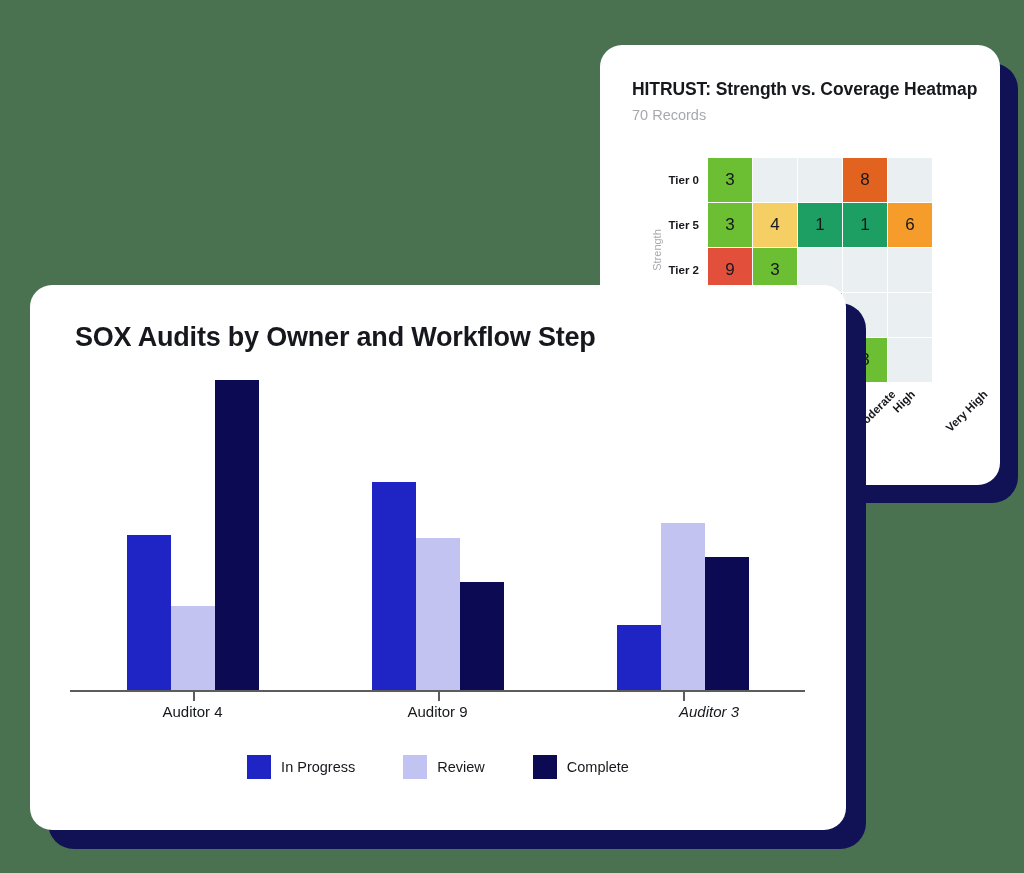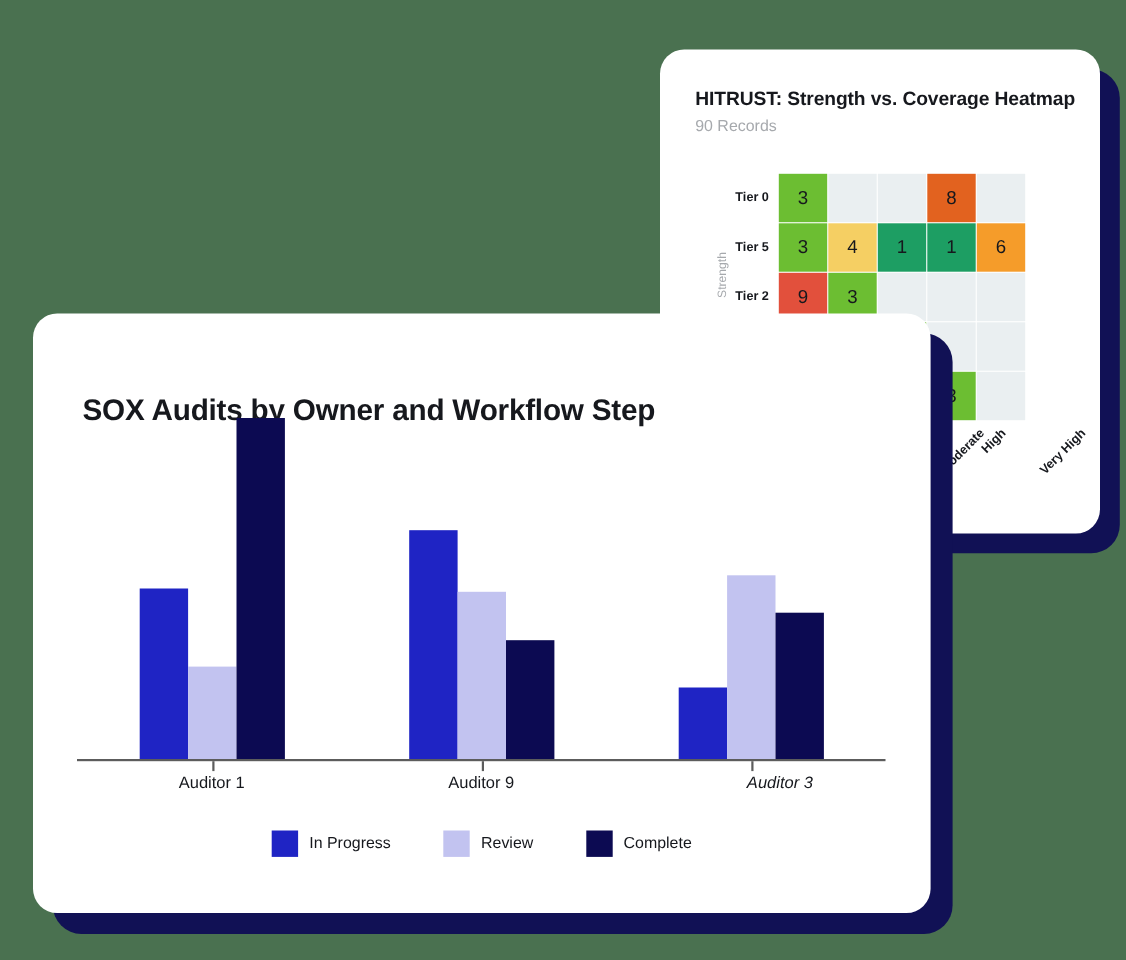--- a/index.html
+++ b/index.html
@@ -24,21 +24,21 @@
     border-radius:22px;
   }
 
   
   #bar-backing { left:48px; top:303px; width:818px; height:546px; }
   #bar-card    { left:30px; top:285px; width:816px; height:545px; }
 
   .bar-title {
     position:absolute; left:45px; top:37px;
     font-size:27px; font-weight:bold; color:#16181d;
-    letter-spacing:-0.2px; white-space:nowrap;margin-top:36px;
+    letter-spacing:-0.2px; white-space:nowrap;
   }
 
   .plot { position:absolute; left:40px; top:95px; width:735px; height:312px; }
   .axis-line {
     position:absolute; left:0; bottom:0; width:735px; height:2px;
     background:#5c5c5c;
   }
   .group {
     position:absolute; bottom:2px; height:310px;
     display:flex; align-items:flex-end; justify-content:center; gap:0px;
@@ -114,21 +114,21 @@
   }
 </style>
 </head>
 <body>
 
 <div class="stage">
 
   <div class="backing" id="heat-backing"></div>
   <div class="card" id="heat-card">
     <div class="heat-title">HITRUST: Strength vs. Coverage Heatmap</div>
-    <div class="heat-sub">90 Records</div>
+    <div class="heat-sub">70 Records</div>
 
     <div class="heat-wrap">
       <div class="y-axis-title">Strength</div>
       <div id="heat-row-labels">
           <div class="row-label" style="top: 0px;">Tier 0</div>
           <div class="row-label" style="top: 45px;">Tier 5</div>
           <div class="row-label" style="top: 90px;">Tier 2</div>
           <div class="row-label" style="top: 135px;">Tier 3</div>
           <div class="row-label" style="top: 180px;">Tier 4</div>
         </div>
@@ -189,21 +189,21 @@
         </div>
         <div class="tick" style="left: 367.5px;"></div>
         <div class="group" style="left: 546.5px; width: 132px;">
           <div class="bar" style="height: 65.1px; background: rgb(31, 36, 196);"></div>
           <div class="bar" style="height: 167.4px; background: rgb(194, 195, 240);"></div>
           <div class="bar" style="height: 133.3px; background: rgb(12, 10, 82);"></div>
         </div>
         <div class="tick" style="left: 612.5px;"></div>
       </div>
     <div id="bar-cat-labels">
-        <div class="cat-label" style="left: 162.5px;">Auditor 1</div>
+        <div class="cat-label" style="left: 162.5px;">Auditor 4</div>
         <div class="cat-label" style="left: 407.5px;">Auditor 9</div>
         <div class="cat-label" style="left: 679px; font-style: italic;">Auditor 3</div>
       </div>
 
     <div class="legend" id="bar-legend">
         <div class="legend-item">
           <span class="swatch" style="background: rgb(31, 36, 196);"></span>
           <span class="legend-label">In Progress</span>
         </div>
         <div class="legend-item">

